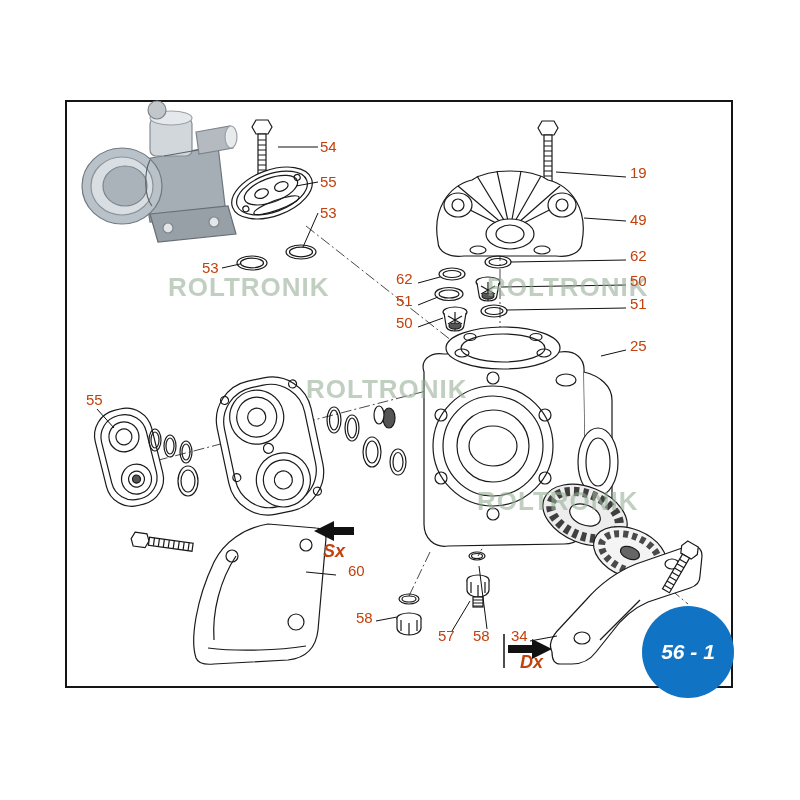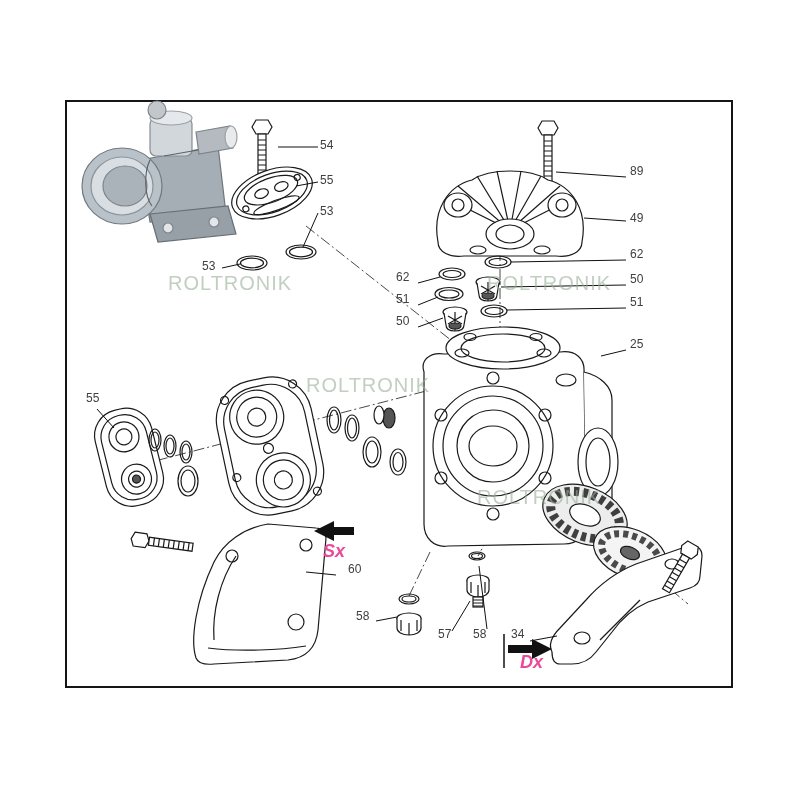--- a/index.html
+++ b/index.html
@@ -1,23 +1,23 @@
 <!DOCTYPE html>
 <html><head>
 <meta charset="utf-8">
 <style>
   *{margin:0;padding:0;box-sizing:border-box}
   html,body{width:800px;height:800px;background:#fff;font-family:"Liberation Sans",sans-serif}
   .page{position:relative;width:800px;height:800px;background:#fff;overflow:hidden}
   .frame{position:absolute;left:65px;top:100px;width:668px;height:588px;border:2px solid #151515;background:#fff}
   svg.art{position:absolute;left:0;top:0}
-  .wm{position:absolute;font-weight:normal;font-size:20px;letter-spacing:1px;
+  .wm{position:absolute;font-weight:bold;font-size:26px;letter-spacing:1px;
       color:rgba(151,175,151,0.60);white-space:nowrap;user-select:none}
-  .callout{position:absolute;font-size:12px;color:#404040;line-height:1}
-  .dir{position:absolute;font-size:18px;font-style:italic;font-weight:bold;color:#ec4899}
+  .callout{position:absolute;font-size:15px;color:#c2410c;line-height:1}
+  .dir{position:absolute;font-size:18px;font-style:italic;font-weight:bold;color:#c2410c}
   .badge{position:absolute;left:642px;top:606px;width:92px;height:92px;border-radius:50%;
          background:#1173c4;color:#fff;display:flex;align-items:center;justify-content:center;
          font-size:21px;font-weight:bold;font-style:italic}
 </style>
 </head>
 <body>
 
 <div class="page">
 
   <div class="frame"></div>
@@ -294,33 +294,34 @@
 
   <div class="wm" style="left:168px;top:272px">ROLTRONIK</div>
   <div class="wm" style="left:487px;top:272px">ROLTRONIK</div>
   <div class="wm" style="left:306px;top:374px">ROLTRONIK</div>
   <div class="wm" style="left:477px;top:486px">ROLTRONIK</div>
 
   <div class="callout" style="left:320px;top:139px">54</div>
   <div class="callout" style="left:320px;top:174px">55</div>
   <div class="callout" style="left:320px;top:205px">53</div>
   <div class="callout" style="left:202px;top:260px">53</div>
-  <div class="callout" style="left:630px;top:165px">89</div>
+  <div class="callout" style="left:630px;top:165px">19</div>
   <div class="callout" style="left:630px;top:212px">49</div>
   <div class="callout" style="left:630px;top:248px">62</div>
   <div class="callout" style="left:630px;top:273px">50</div>
   <div class="callout" style="left:630px;top:296px">51</div>
   <div class="callout" style="left:630px;top:338px">25</div>
   <div class="callout" style="left:396px;top:271px">62</div>
   <div class="callout" style="left:396px;top:293px">51</div>
   <div class="callout" style="left:396px;top:315px">50</div>
   <div class="callout" style="left:86px;top:392px">55</div>
   <div class="callout" style="left:348px;top:563px">60</div>
   <div class="callout" style="left:356px;top:610px">58</div>
   <div class="callout" style="left:438px;top:628px">57</div>
   <div class="callout" style="left:473px;top:628px">58</div>
   <div class="callout" style="left:511px;top:628px">34</div>
 
   <div class="dir" style="left:323px;top:541px">Sx</div>
   <div class="dir" style="left:520px;top:652px">Dx</div>
 
+  <div class="badge">56 - 1</div>
 
 </div>
 
 </body></html>

